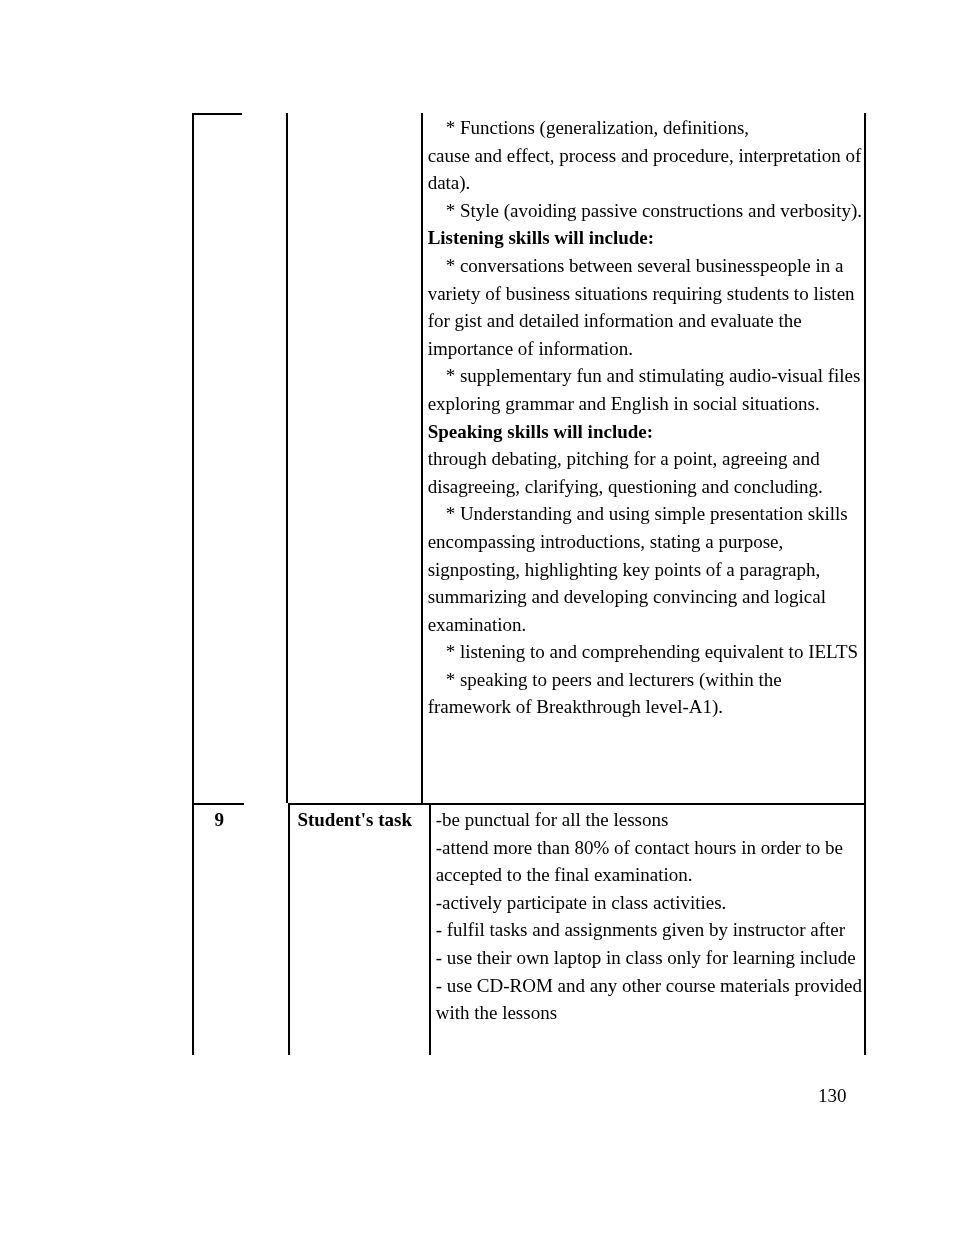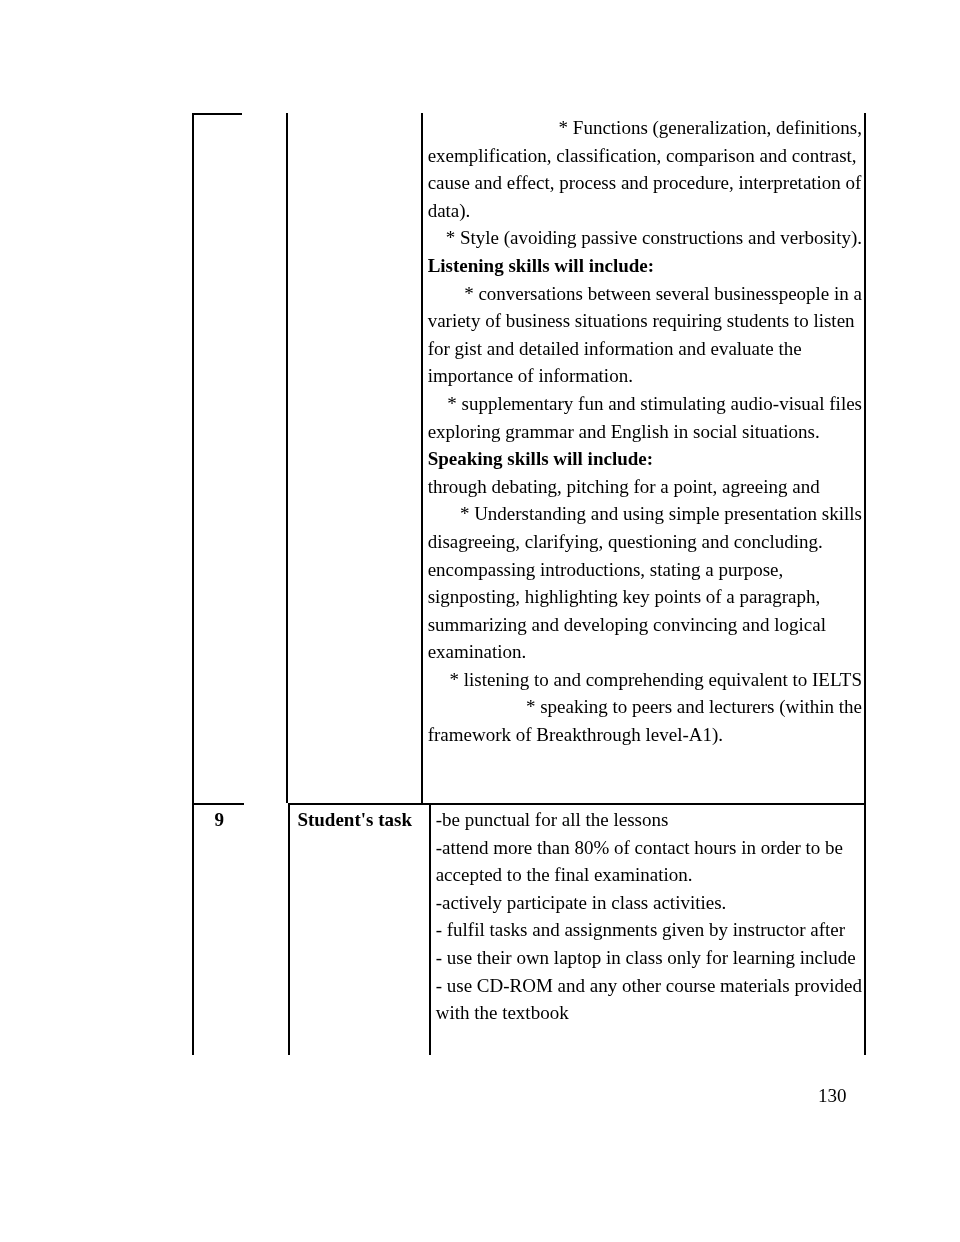--- a/index.html
+++ b/index.html
@@ -36,56 +36,55 @@
   .c2 { width: 162px; padding: 1px 4px 0 7px; font-weight: bold; margin-left: 44px; }
   .c3 { width: 451px; border-right: 2px solid #000; padding: 1px 2px 0 5px; }
   .row-cont .c1 { border-top: 2px solid #000; }       
   .row-divided .cell { border-top: 2px solid #000; }  
   .row-cont { height: 690px; }
   .row-divided { height: 252px; }
   .line {
     white-space: pre;
   }
   .line.bold { font-weight: bold; }
-  .line.indent { padding-left: 18px; text-align: right; }
+  .line.indent { padding-left: 18px; }
   .page-number {
     position: absolute;
     left: 818px;
     top: 1084px;
     font-size: 19px;
     line-height: 24px;
   }
 </style>
 </head>
 <body>
 
 <div class="page">
 
   <div class="doc-table">
 
     <div class="trow row-cont">
       <div class="cell c1"></div>
       <div class="cell c2"></div>
       <div class="cell c3">
           <div class="line indent">* Functions (generalization, definitions,</div>
-          <div class="line">exemplification, classification, comparison and contrast,</div>
           <div class="line">cause and effect, process and procedure, interpretation of</div>
           <div class="line">data).</div>
           <div class="line indent">* Style (avoiding passive constructions and verbosity).</div>
           <div class="line bold">Listening skills will include:</div>
           <div class="line indent">* conversations between several businesspeople in a</div>
           <div class="line">variety of business situations requiring students to listen</div>
           <div class="line">for gist and detailed information and evaluate the</div>
           <div class="line">importance of information.</div>
           <div class="line indent">* supplementary fun and stimulating audio-visual files</div>
           <div class="line">exploring grammar and English in social situations.</div>
           <div class="line bold">Speaking skills will include:</div>
           <div class="line">through debating, pitching for a point, agreeing and</div>
+          <div class="line">disagreeing, clarifying, questioning and concluding.</div>
           <div class="line indent">* Understanding and using simple presentation skills</div>
-          <div class="line">disagreeing, clarifying, questioning and concluding.</div>
           <div class="line">encompassing introductions, stating a purpose,</div>
           <div class="line">signposting, highlighting key points of a paragraph,</div>
           <div class="line">summarizing and developing convincing and logical</div>
           <div class="line">examination.</div>
           <div class="line indent">* listening to and comprehending equivalent to IELTS</div>
           <div class="line indent">* speaking to peers and lecturers (within the</div>
           <div class="line">framework of Breakthrough level-A1).</div>
         </div>
     </div>
 
@@ -93,21 +92,21 @@
       <div class="cell c1">9</div>
       <div class="cell c2">Student's task</div>
       <div class="cell c3">
           <div class="line">-be punctual for all the lessons</div>
           <div class="line">-attend more than 80% of contact hours in order to be</div>
           <div class="line">accepted to the final examination.</div>
           <div class="line">-actively participate in class activities.</div>
           <div class="line">- fulfil tasks and assignments given by instructor after</div>
           <div class="line">- use their own laptop in class only for learning include</div>
           <div class="line">- use CD-ROM and any other course materials provided</div>
-          <div class="line">with the textbook</div>
+          <div class="line">with the lessons</div>
         </div>
     </div>
 
   </div>
 
   <div class="page-number">130</div>
 
 </div>
 
 </body></html>

